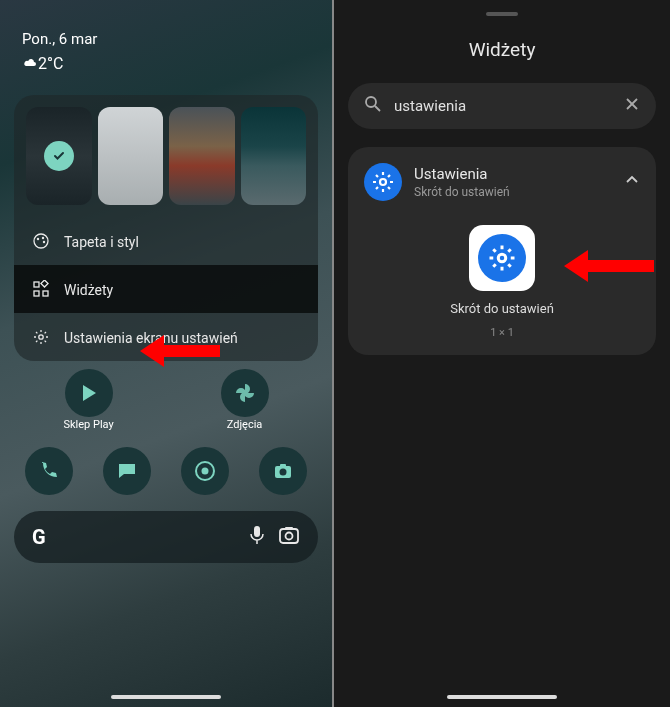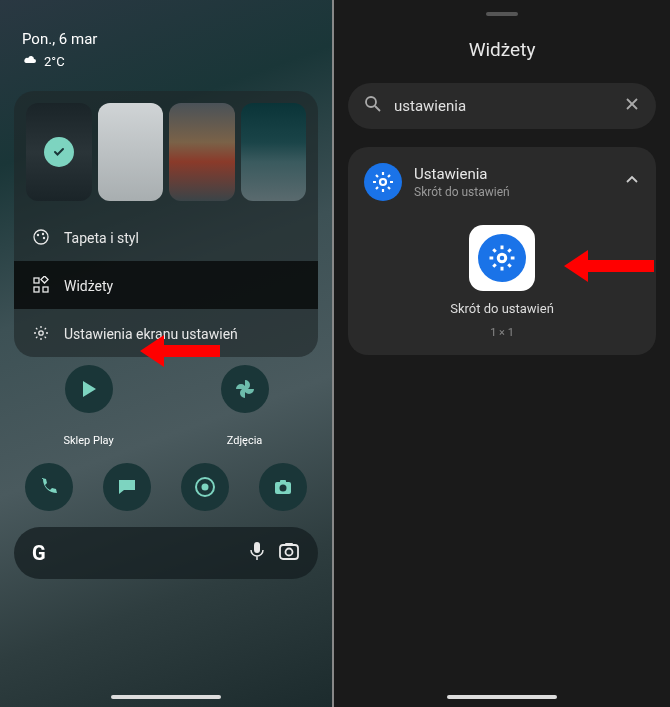--- a/index.html
+++ b/index.html
@@ -7,37 +7,37 @@
 
 .panel { height: 707px; position: relative; }
 .panel-left { width: 333px; background: linear-gradient(160deg, #2a3842 0%, #1a3638 20%, #3d5155 40%, #4a5a5e 60%, #2e3d3f 80%, #1c2b2d 100%); }
 .panel-right { width: 337px; background: #1a1a1a; }
 
 .divider { width: 2px; height: 707px; background: #888; }
 
 
 .status-area { padding: 30px 22px 10px; color: #fff; }
 .date-line { font-size: 15px; font-weight: 400; }
-.weather-line { margin-top: 6px; font-size: 13px; display: flex; align-items: flex-end; gap: 6px; }
+.weather-line { margin-top: 6px; font-size: 16px; display: flex; align-items: flex-end; }
 
 .context-menu { margin: 12px 14px 0; background: rgba(30,38,40,0.62); border-radius: 20px; overflow: hidden; }
 .wallpaper-row { display: flex; gap: 6px; padding: 12px; }
 .wp-card { flex: 1; height: 98px; border-radius: 12px; position: relative; }
 .wp-card.a { background: linear-gradient(180deg, #1a2428 0%, #2a3438 50%, #1a2428 100%); }
 .wp-card.b { background: linear-gradient(180deg, #d0d4d6 0%, #a8aeb0 100%); }
 .wp-card.c { background: linear-gradient(180deg, #4a5258 0%, #7a6248 40%, #8a3a2a 60%, #3a4448 100%); }
 .wp-card.d { background: linear-gradient(180deg, #0a3438 0%, #1a4448 40%, #3a5a5e 60%, #5a6a6e 100%); }
 .check-badge { position: absolute; top: 50%; left: 50%; transform: translate(-50%, -50%); width: 30px; height: 30px; border-radius: 50%; background: #7dd4c0; display: flex; align-items: center; justify-content: center; color: #1a3638; }
 
 .menu-item { display: flex; align-items: flex-end; gap: 14px; padding: 15px 18px; color: #e8e8e8; font-size: 14px; }
 .menu-item.highlight { background: rgba(10,14,14,0.88); position: relative; }
 .menu-icon { width: 18px; height: 18px; display: flex; align-items: center; justify-content: center; }
 
 .dock-row { display: flex; justify-content: space-around; padding: 8px 10px 0; }
-.dock-item { display: flex; flex-direction: column; align-items: center; gap: 21px; }
+.dock-item { display: flex; flex-direction: column; align-items: center; gap: 1px; }
 .dock-icon { width: 48px; height: 48px; border-radius: 50%; background: #1a3638; display: flex; align-items: center; justify-content: center; color: #7dd4c0; }
 .dock-label { font-size: 11px; color: #fff; }
 
 .dock-bottom { display: flex; justify-content: space-around; padding: 16px 10px 0; }
 
 .search-pill { margin: 16px 14px 0; height: 52px; background: rgba(20,30,32,0.75); border-radius: 26px; display: flex; align-items: center; padding: 0 18px; gap: 12px; }
 .search-pill .spacer { flex: 1; }
 .search-g { font-size: 20px; font-weight: bold; color: #fff; }
 
 .nav-bar { position: absolute; bottom: 8px; left: 50%; transform: translateX(-50%); width: 110px; height: 4px; background: #ddd; border-radius: 2px; }

